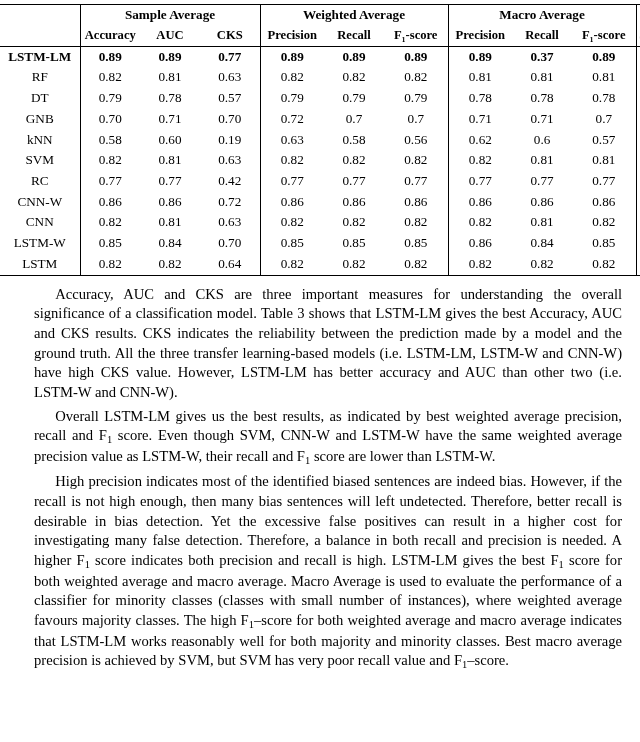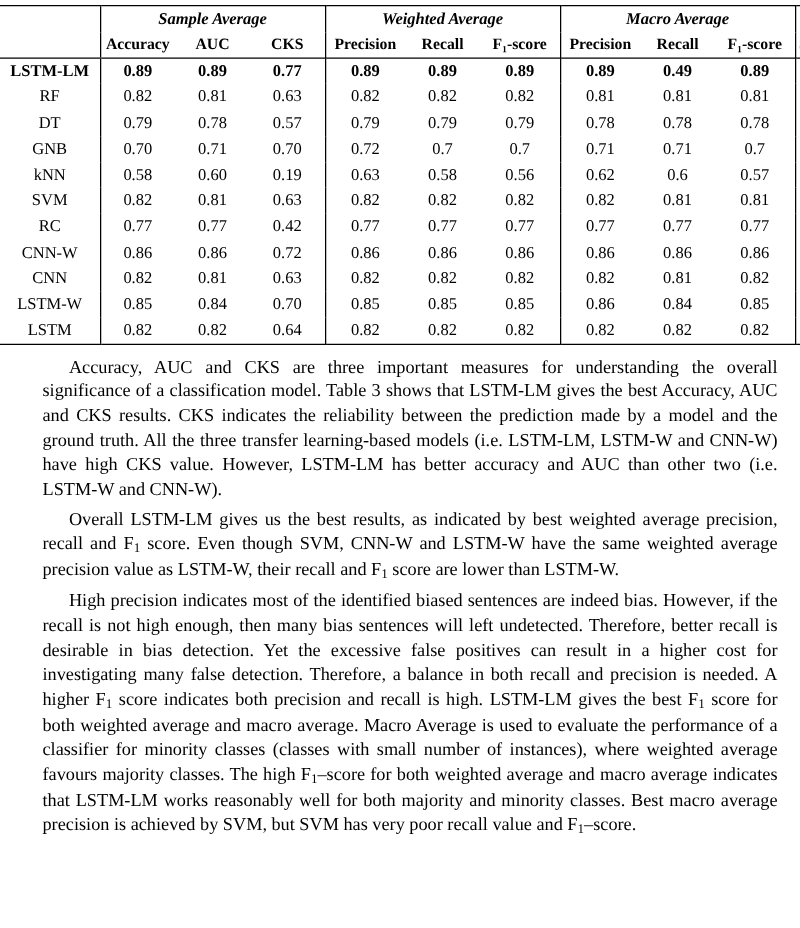--- a/index.html
+++ b/index.html
@@ -31,21 +31,21 @@
     table-layout: fixed;
   }
   table.results th,
   table.results td {
     padding: 1px 2px;
     text-align: center;
     vertical-align: middle;
     line-height: 1.42;
     white-space: nowrap;
   }
-  .rule-top td, .rule-top th { border-top: 1.1px solid #000; font-style: italic; }
+  .rule-top td, .rule-top th { border-top: 1.1px solid #000; }
   .rule-bot td, .rule-bot th { border-bottom: 1.1px solid #000; }
 
   .vline-l { border-left: 1.1px solid #000; }
   .vline-r { border-right: 1.1px solid #000; }
 
   td.rowlabel, th.rowlabel {
     text-align: left;
     padding-left: 3px;
     white-space: nowrap;
   }
@@ -127,21 +127,21 @@
     <tbody id="table-body">
         <tr>
           <td class="rowlabel bold">LSTM-LM</td>
           <td class="vline-l bold">0.89</td>
           <td class=" bold">0.89</td>
           <td class="vline-r bold">0.77</td>
           <td class=" bold">0.89</td>
           <td class=" bold">0.89</td>
           <td class="vline-r bold">0.89</td>
           <td class=" bold">0.89</td>
-          <td class=" bold">0.49</td>
+          <td class=" bold">0.37</td>
           <td class="vline-r bold">0.89</td>
           <td class="">228</td>
         </tr>
         <tr>
           <td class="rowlabel">RF</td>
           <td class="vline-l">0.82</td>
           <td class="">0.81</td>
           <td class="vline-r">0.63</td>
           <td class="">0.82</td>
           <td class="">0.82</td>

